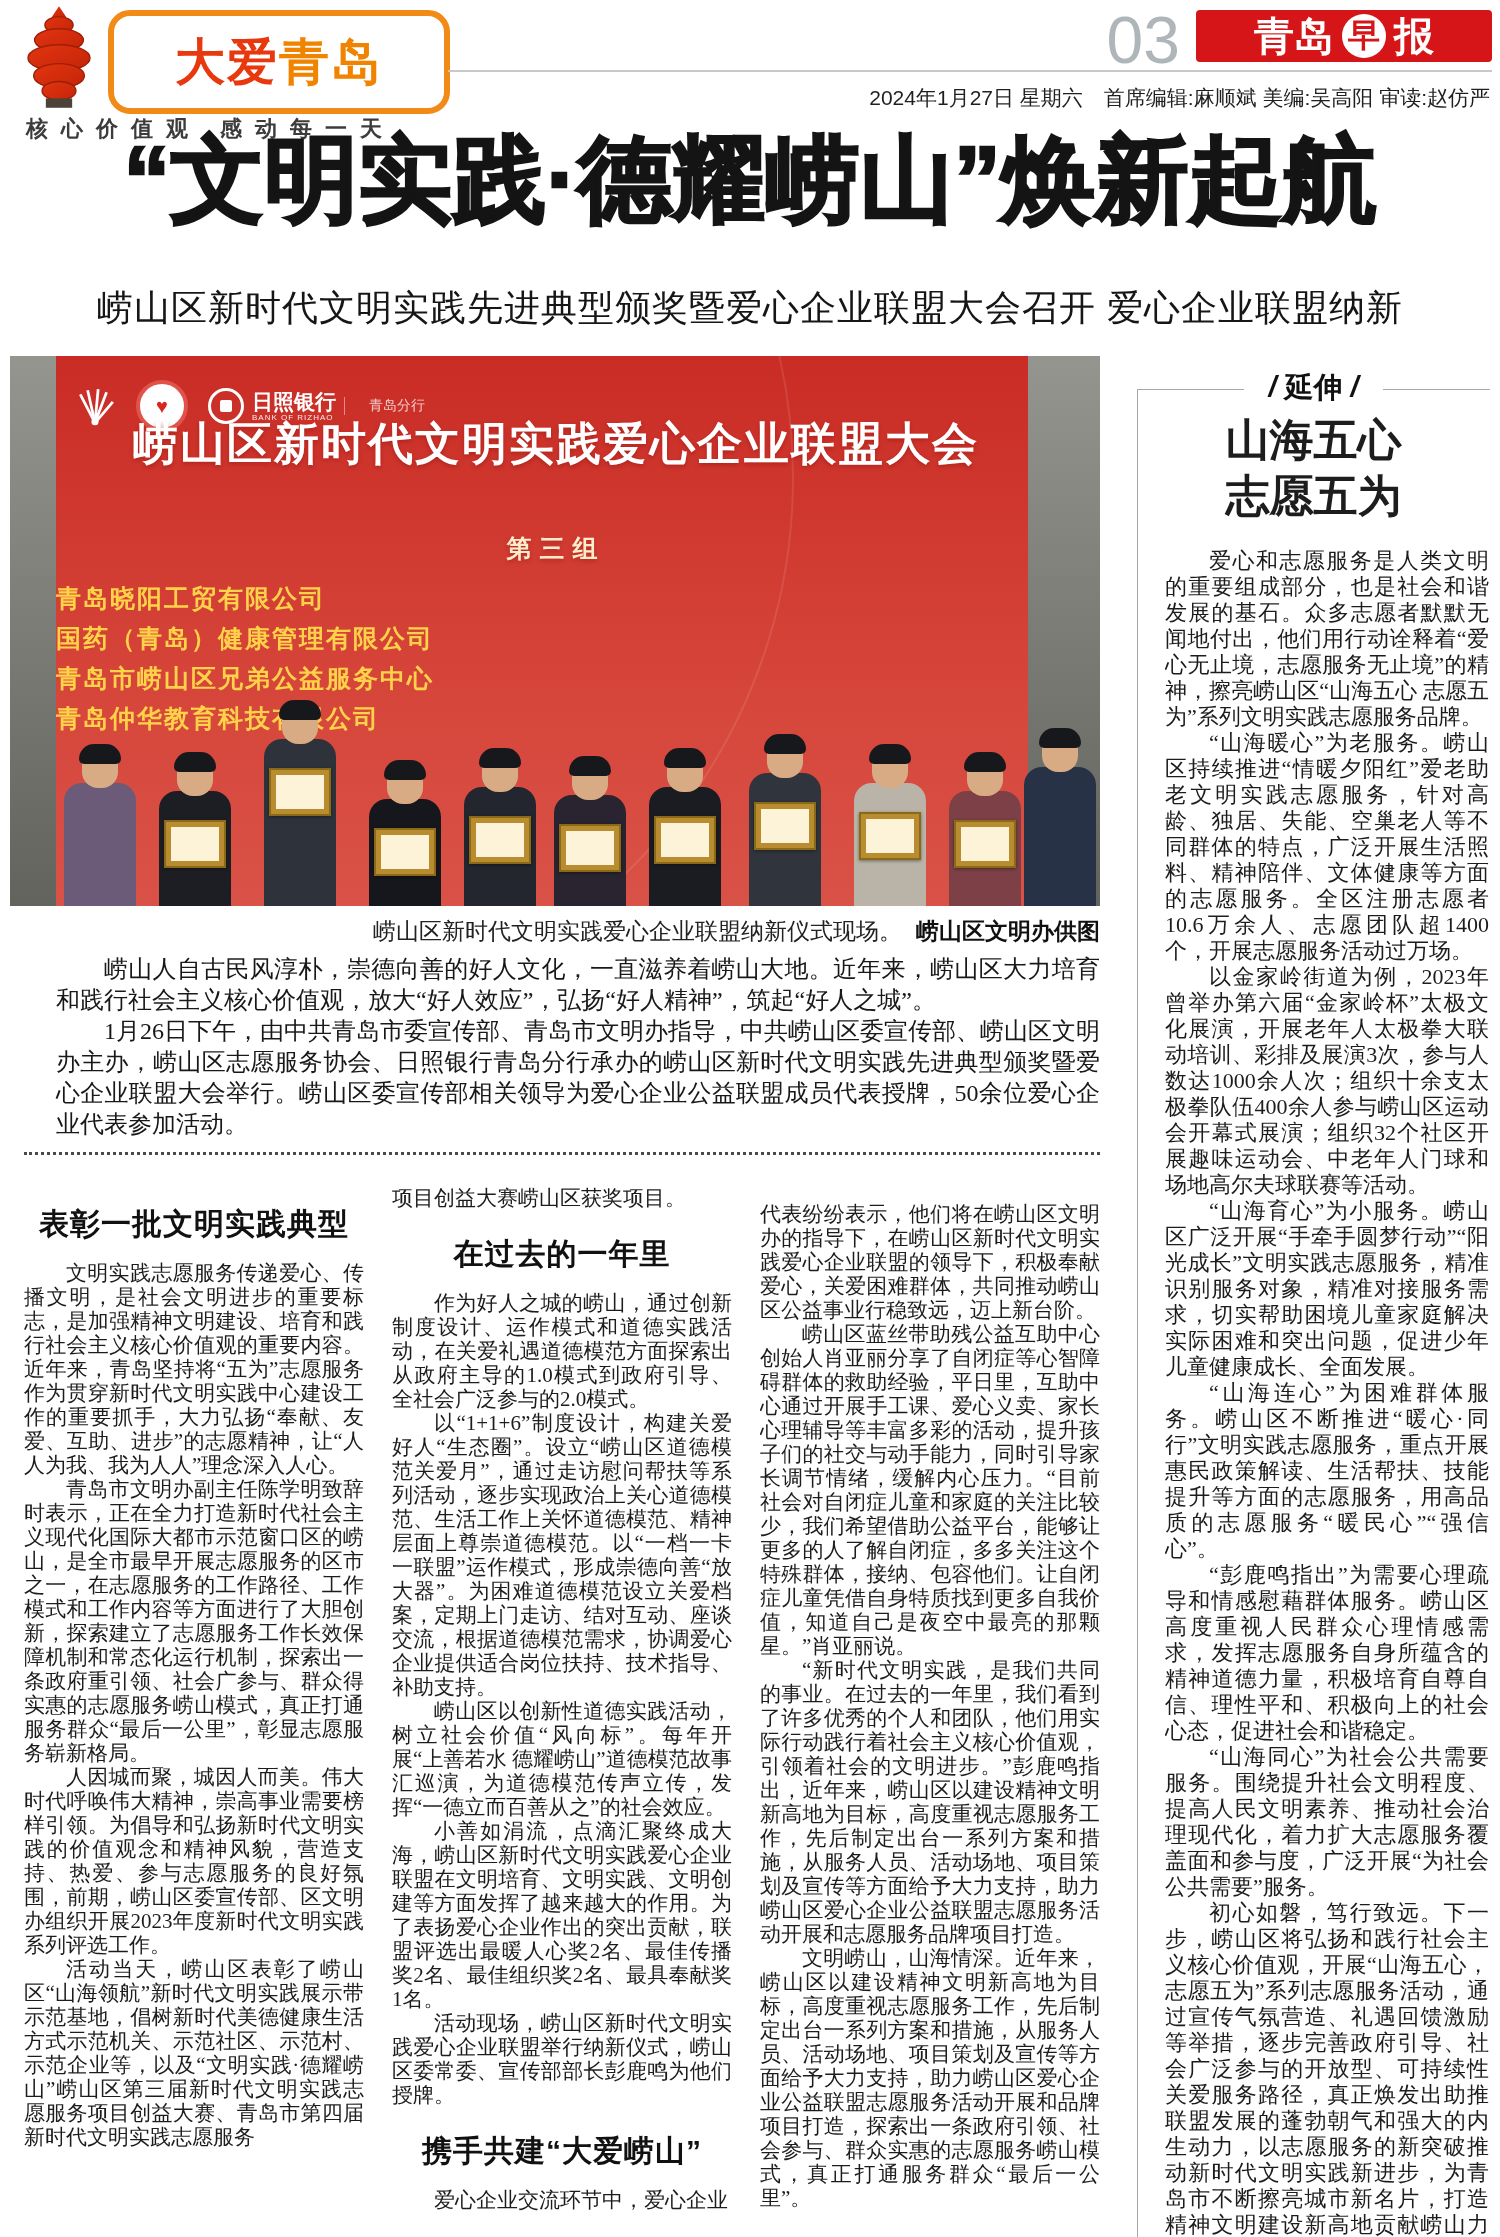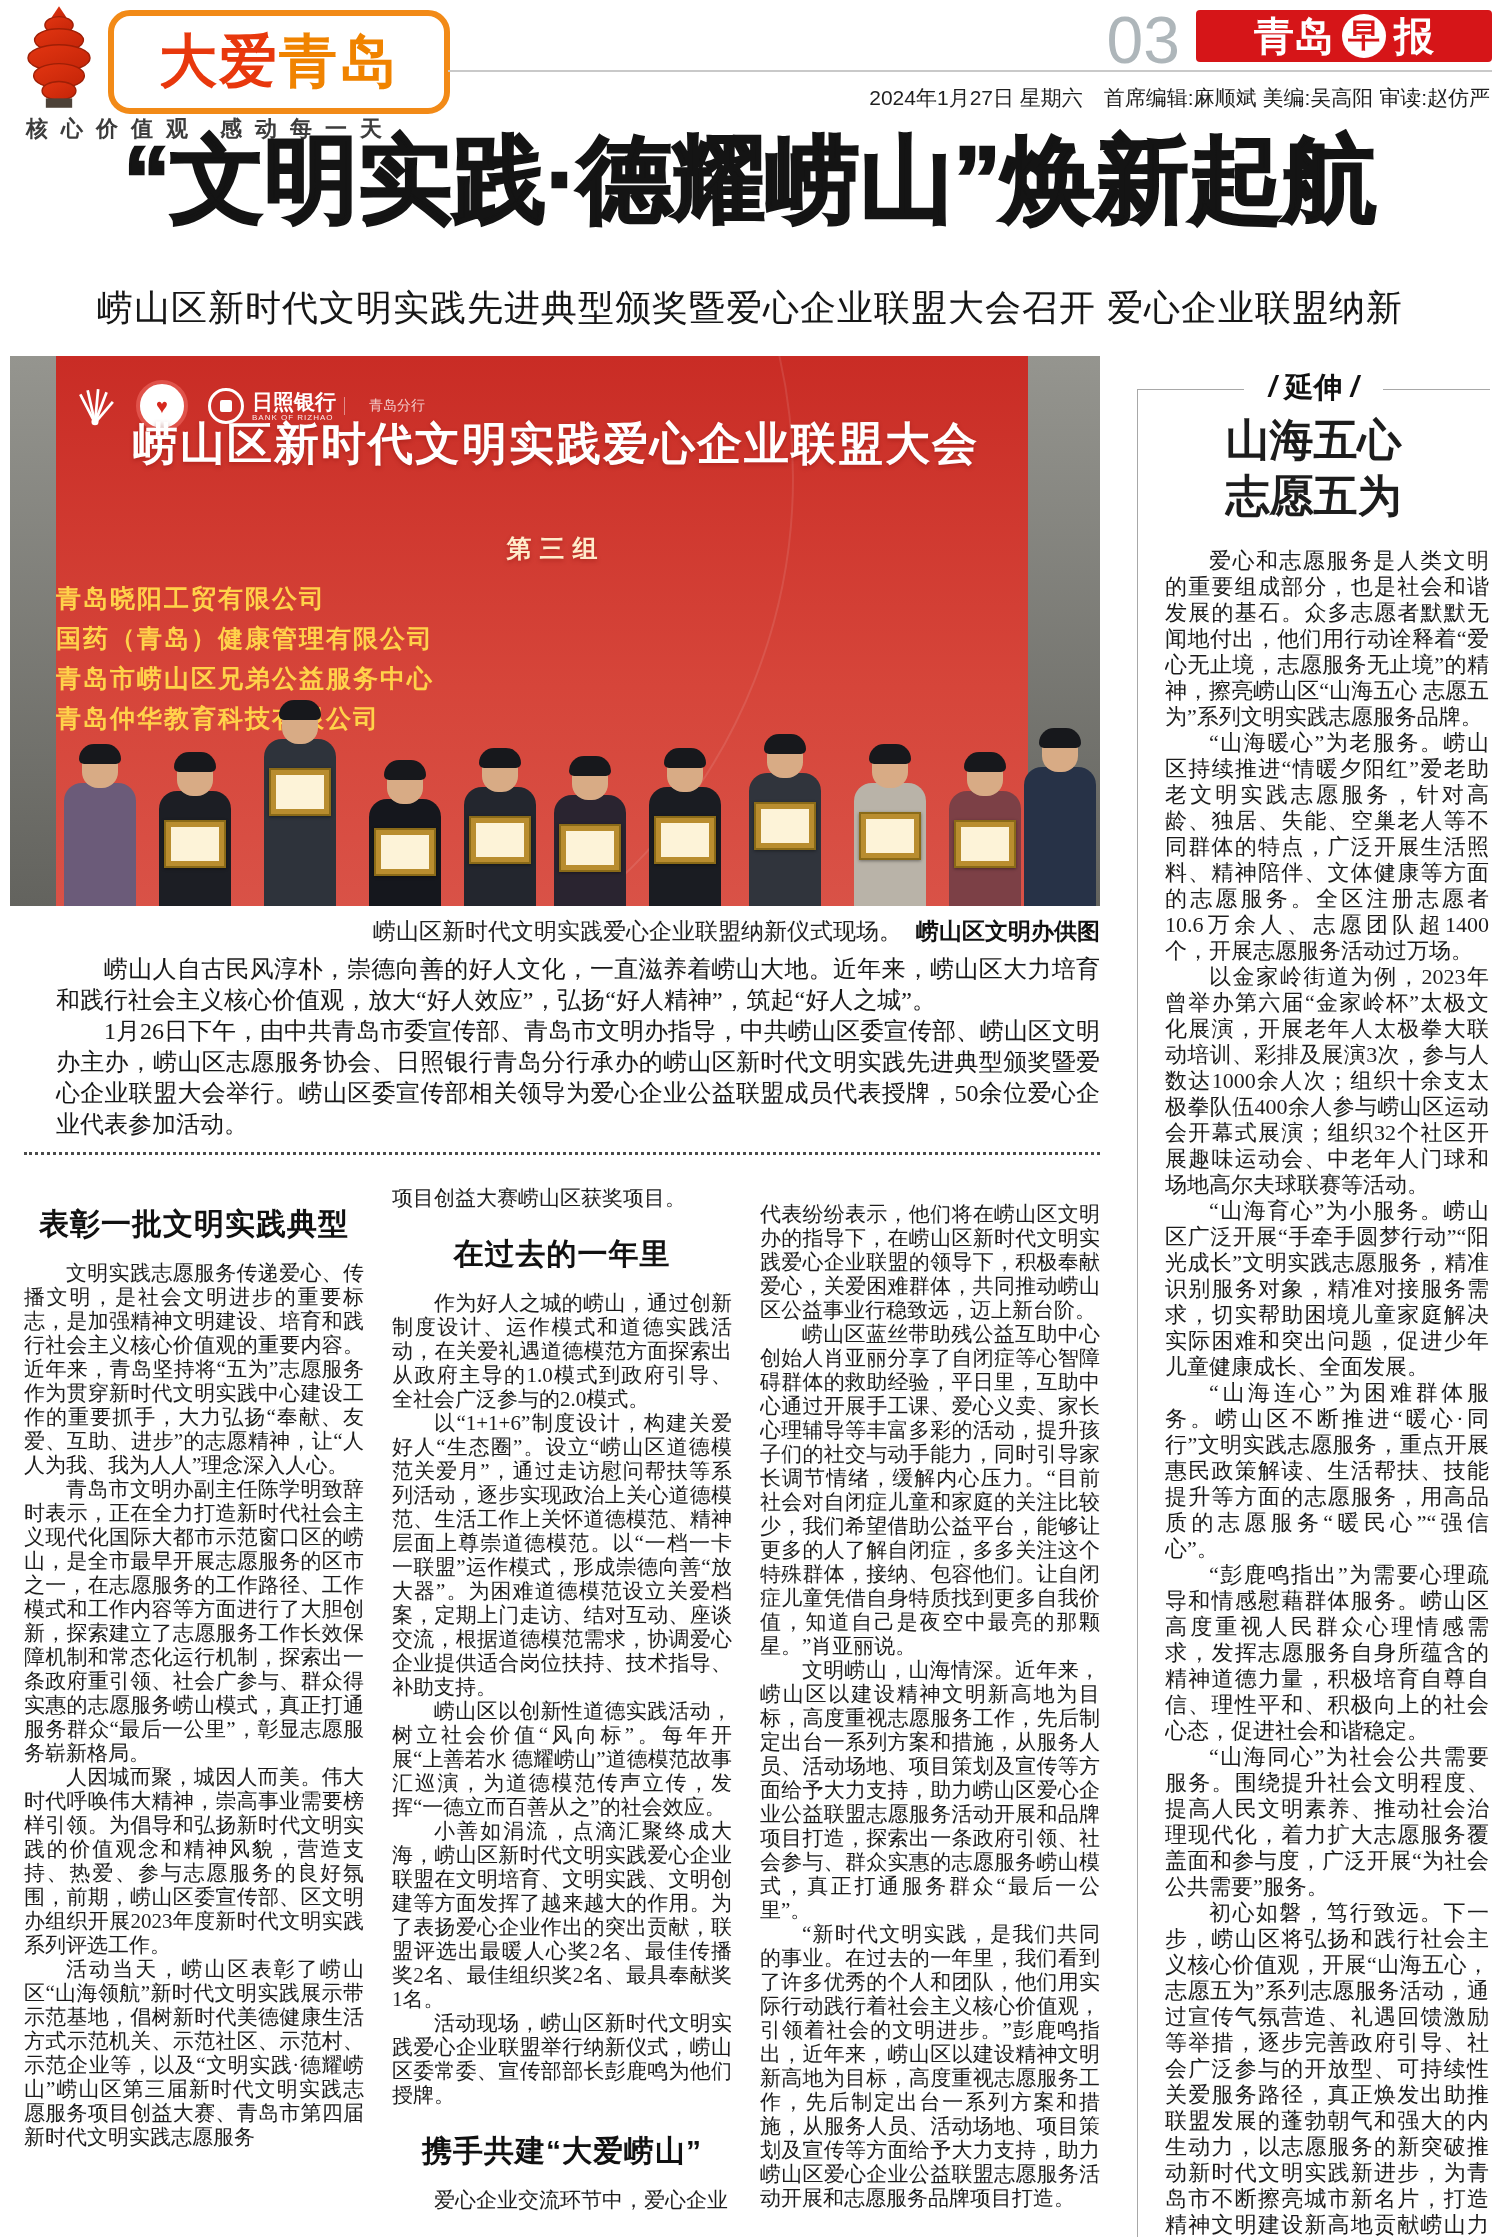--- a/index.html
+++ b/index.html
@@ -2,21 +2,21 @@
 <html><head>
 <meta charset="utf-8">
 <style>
   html,body{margin:0;padding:0;background:#e9e9e9;}
   #page{position:relative;width:1500px;height:2237px;background:#ffffff;overflow:hidden;
         font-family:"Liberation Serif","DejaVu Serif",serif;color:#1a1a1a;}
   
   .sculpture{position:absolute;left:12px;top:4px;width:94px;height:106px;}
   .brand-box{position:absolute;left:108px;top:10px;width:330px;height:92px;
              border:6px solid #f28a17;border-radius:22px;display:flex;align-items:center;justify-content:center;
-             font-family:"Liberation Sans","DejaVu Sans",sans-serif;font-weight:900;font-size:58px;letter-spacing:2px;background:#fff;}
+             font-family:"Liberation Sans","DejaVu Sans",sans-serif;font-weight:900;font-size:50px;letter-spacing:2px;background:#fff;}
   .brand-left{color:#e8380d;} .brand-right{color:#f08300;}
   .tagline{position:absolute;left:26px;top:114px;font-family:"Liberation Sans","DejaVu Sans",sans-serif;
            font-weight:bold;font-size:22px;letter-spacing:13px;color:#3c3c3c;}
   .top-rule{position:absolute;left:448px;top:70px;width:1044px;height:2px;background:#c9c9c9;}
   .page-num{position:absolute;left:1030px;top:2px;width:150px;text-align:right;
             font-family:"Liberation Sans","DejaVu Sans",sans-serif;font-size:66px;font-weight:400;color:#aeb6ba;}
   .masthead{position:absolute;left:1196px;top:10px;width:296px;height:52px;background:#d61518;border-radius:4px;
             display:flex;align-items:center;justify-content:center;gap:8px;color:#fff;
             font-family:"Liberation Sans","DejaVu Sans",sans-serif;font-weight:900;font-size:40px;}
   .masthead .circ{width:44px;height:44px;border-radius:50%;background:#fff;color:#d61518;
@@ -243,22 +243,22 @@
     <p>以“1+1+6”制度设计，构建关爱好人“生态圈”。设立“崂山区道德模范关爱月”，通过走访慰问帮扶等系列活动，逐步实现政治上关心道德模范、生活工作上关怀道德模范、精神层面上尊崇道德模范。以“一档一卡一联盟”运作模式，形成崇德向善“放大器”。为困难道德模范设立关爱档案，定期上门走访、结对互动、座谈交流，根据道德模范需求，协调爱心企业提供适合岗位扶持、技术指导、补助支持。</p>
     <p>崂山区以创新性道德实践活动，树立社会价值“风向标”。每年开展“上善若水 德耀崂山”道德模范故事汇巡演，为道德模范传声立传，发挥“一德立而百善从之”的社会效应。</p>
     <p>小善如涓流，点滴汇聚终成大海，崂山区新时代文明实践爱心企业联盟在文明培育、文明实践、文明创建等方面发挥了越来越大的作用。为了表扬爱心企业作出的突出贡献，联盟评选出最暖人心奖2名、最佳传播奖2名、最佳组织奖2名、最具奉献奖1名。</p>
     <p>活动现场，崂山区新时代文明实践爱心企业联盟举行纳新仪式，崂山区委常委、宣传部部长彭鹿鸣为他们授牌。</p>
     <div class="col-head mid">携手共建“大爱崂山”</div>
     <p>爱心企业交流环节中，爱心企业</p>
   </div>
   <div class="col" id="col3">
     <p class="flush">代表纷纷表示，他们将在崂山区文明办的指导下，在崂山区新时代文明实践爱心企业联盟的领导下，积极奉献爱心，关爱困难群体，共同推动崂山区公益事业行稳致远，迈上新台阶。</p>
     <p>崂山区蓝丝带助残公益互助中心创始人肖亚丽分享了自闭症等心智障碍群体的救助经验，平日里，互助中心通过开展手工课、爱心义卖、家长心理辅导等丰富多彩的活动，提升孩子们的社交与动手能力，同时引导家长调节情绪，缓解内心压力。“目前社会对自闭症儿童和家庭的关注比较少，我们希望借助公益平台，能够让更多的人了解自闭症，多多关注这个特殊群体，接纳、包容他们。让自闭症儿童凭借自身特质找到更多自我价值，知道自己是夜空中最亮的那颗星。”肖亚丽说。</p>
+    <p>“新时代文明实践，是我们共同的事业。在过去的一年里，我们看到了许多优秀的个人和团队，他们用实际行动践行着社会主义核心价值观，引领着社会的文明进步。”彭鹿鸣指出，近年来，崂山区以建设精神文明新高地为目标，高度重视志愿服务工作，先后制定出台一系列方案和措施，从服务人员、活动场地、项目策划及宣传等方面给予大力支持，助力崂山区爱心企业公益联盟志愿服务活动开展和志愿服务品牌项目打造。</p>
     <p>文明崂山，山海情深。近年来，崂山区以建设精神文明新高地为目标，高度重视志愿服务工作，先后制定出台一系列方案和措施，从服务人员、活动场地、项目策划及宣传等方面给予大力支持，助力崂山区爱心企业公益联盟志愿服务活动开展和品牌项目打造，探索出一条政府引领、社会参与、群众实惠的志愿服务崂山模式，真正打通服务群众“最后一公里”。</p>
-    <p>“新时代文明实践，是我们共同的事业。在过去的一年里，我们看到了许多优秀的个人和团队，他们用实际行动践行着社会主义核心价值观，引领着社会的文明进步。”彭鹿鸣指出，近年来，崂山区以建设精神文明新高地为目标，高度重视志愿服务工作，先后制定出台一系列方案和措施，从服务人员、活动场地、项目策划及宣传等方面给予大力支持，助力崂山区爱心企业公益联盟志愿服务活动开展和志愿服务品牌项目打造。</p>
   </div>
 
   <div class="sb-hrule"></div>
   <div class="sb-vrule"></div>
   <div class="sb-label">
     <span class="inner"><span class="slash">/</span><span>延伸</span><span class="slash">/</span></span>
   </div>
   <div class="sb-title">
     <div>山海五心</div>
     <div>志愿五为</div>

